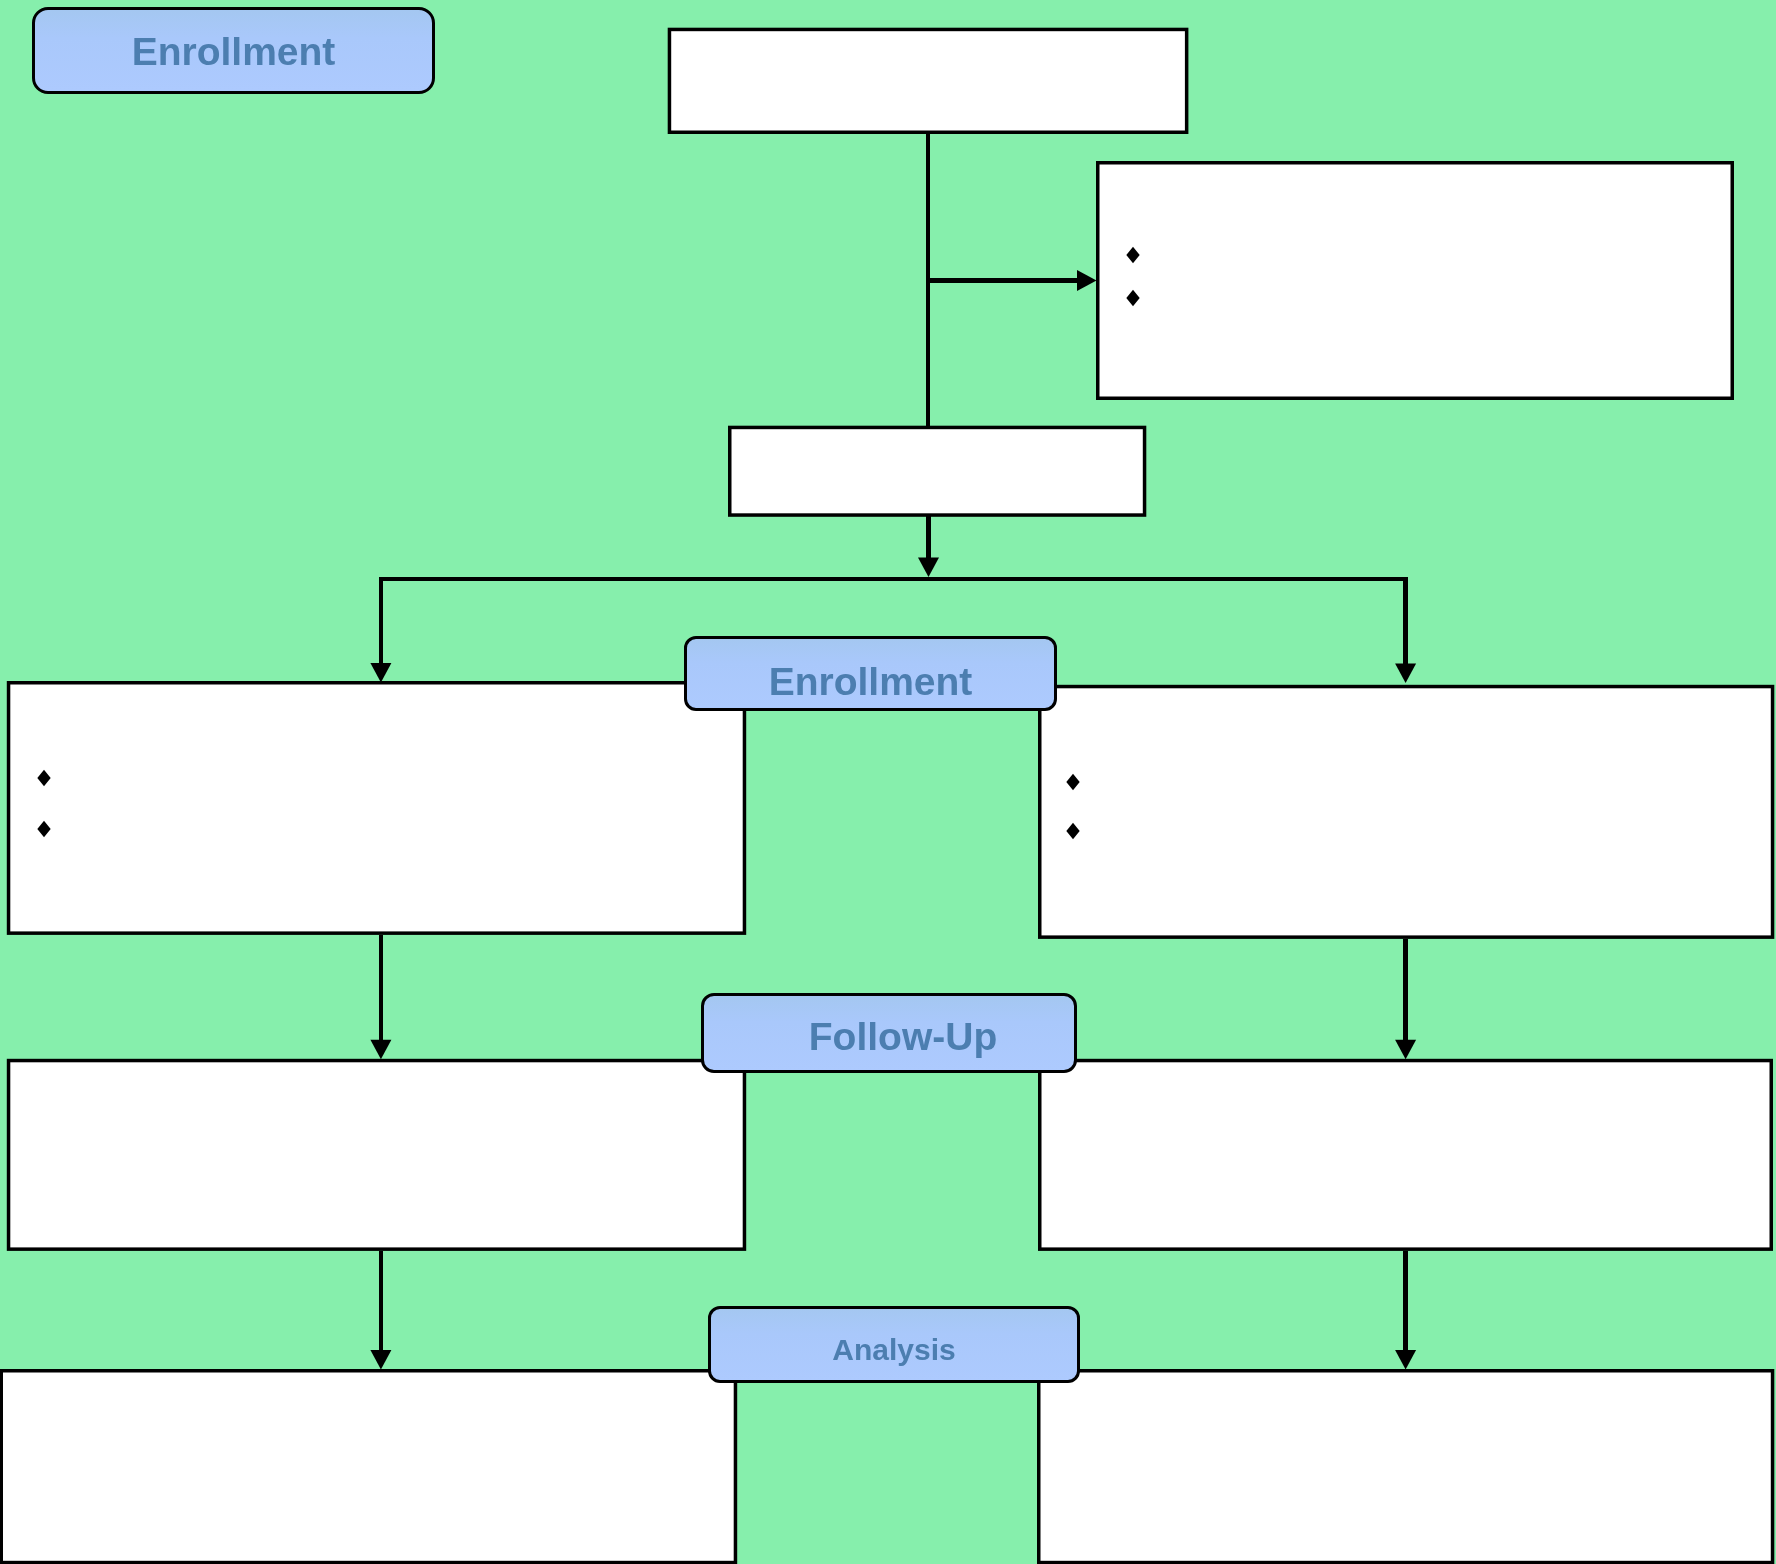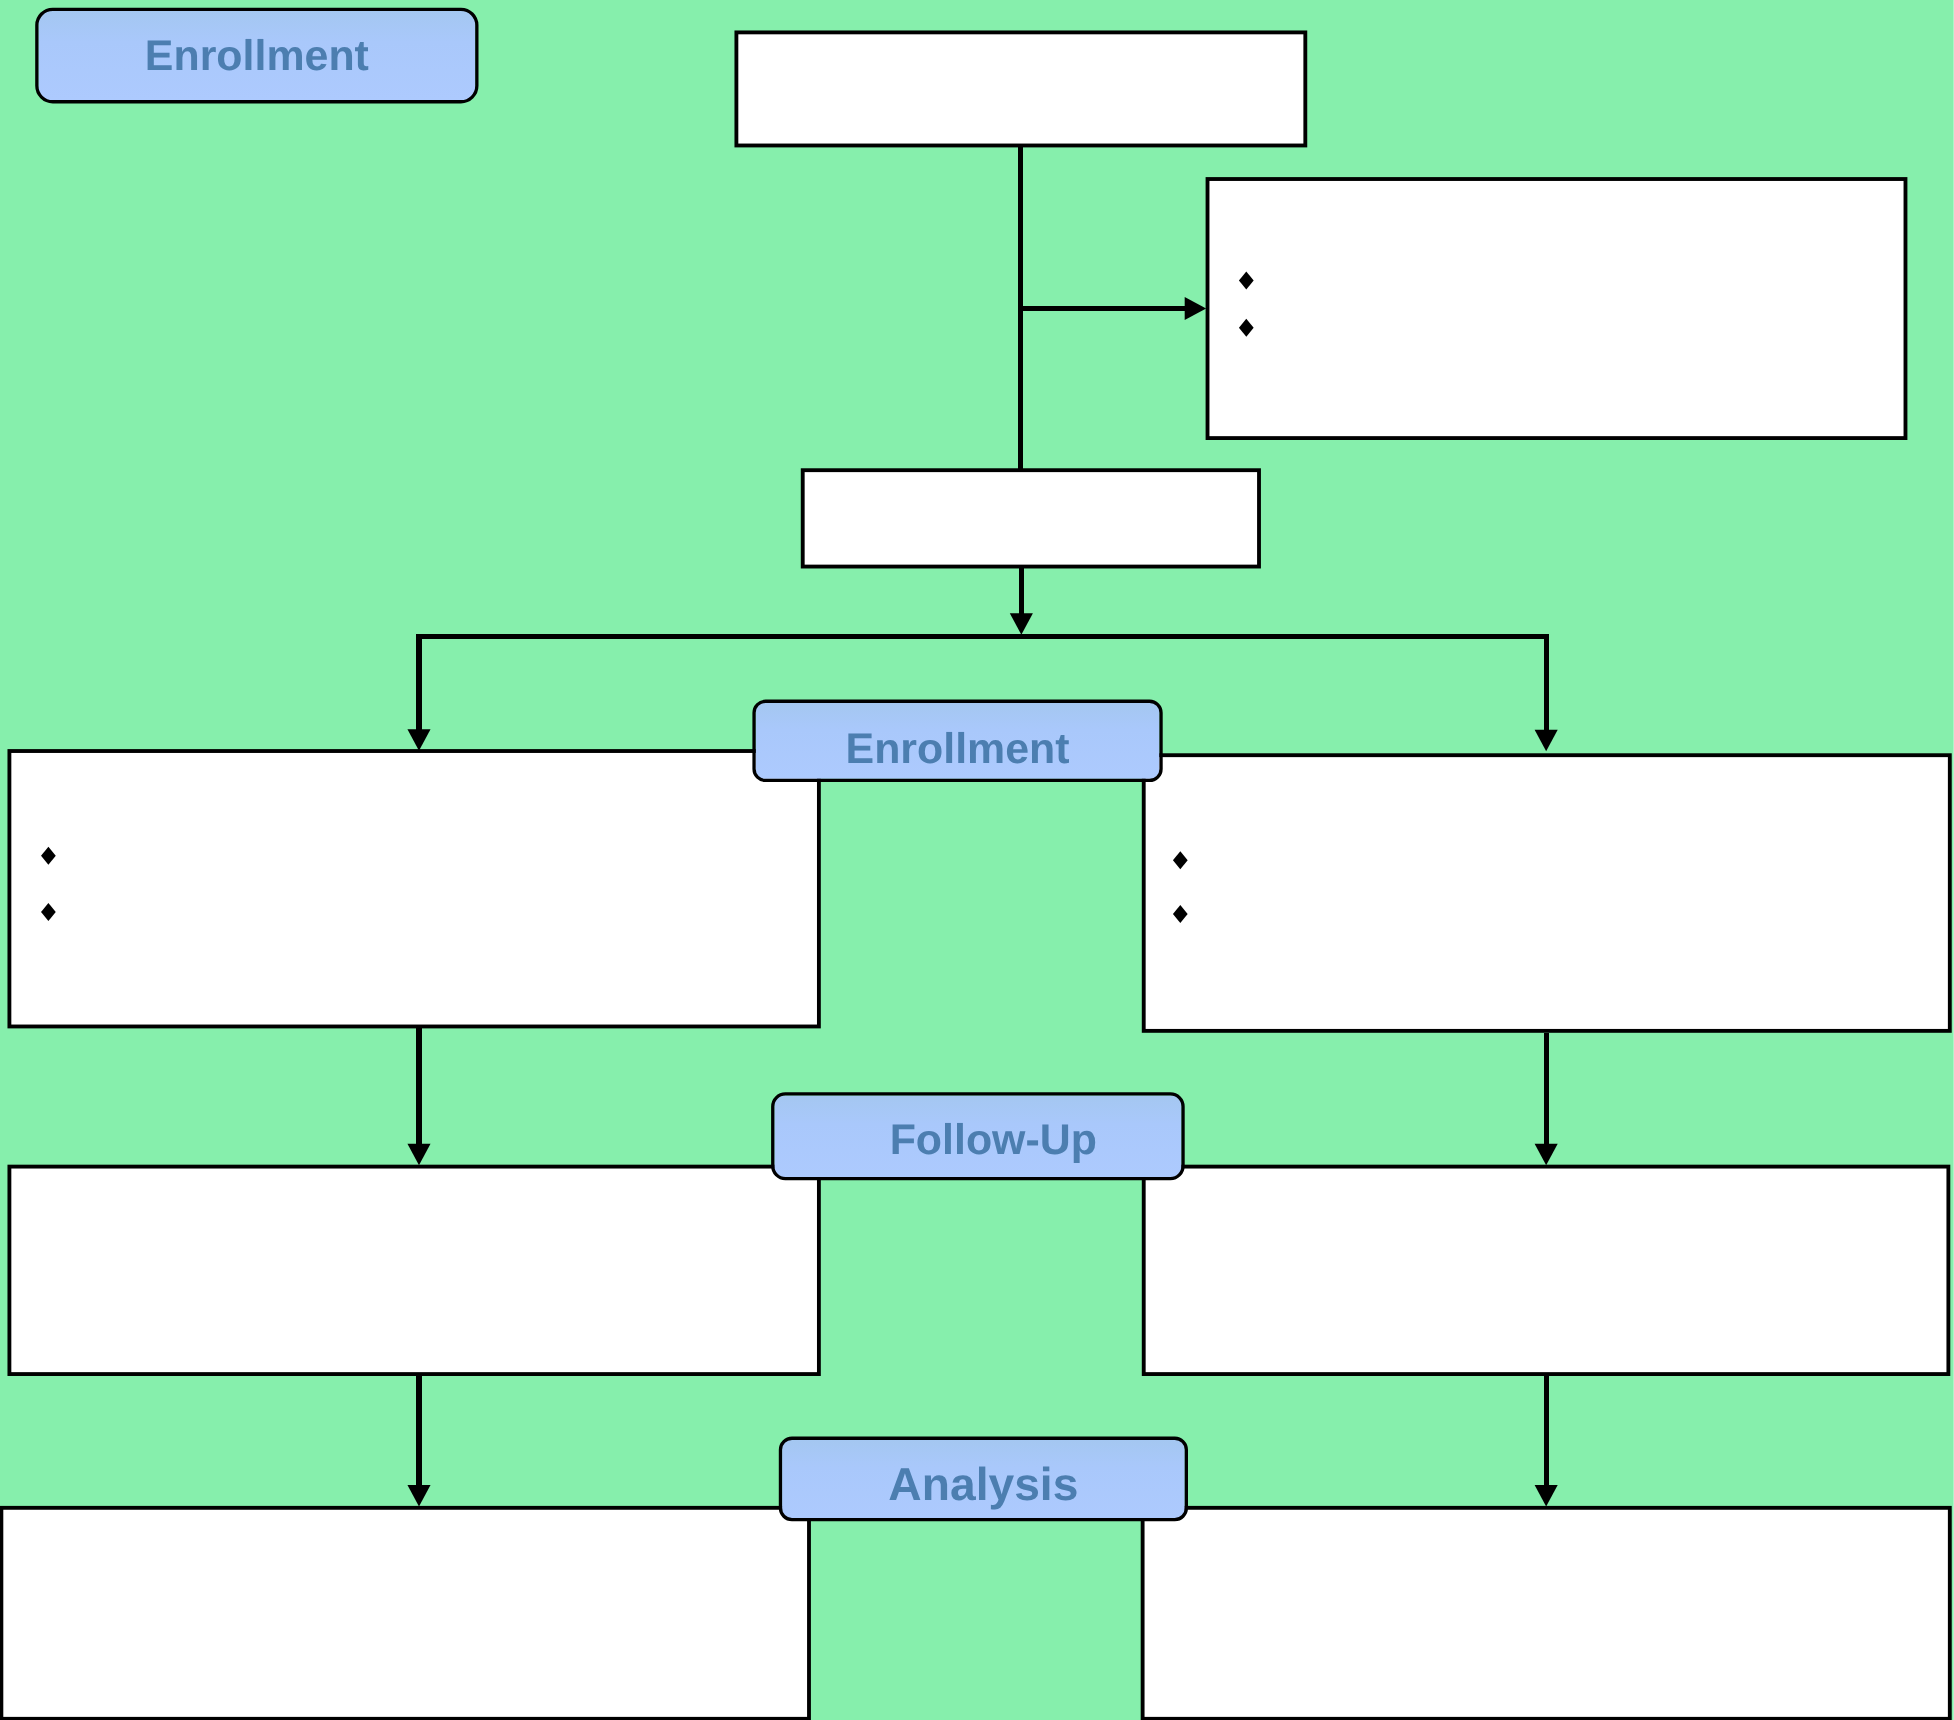--- a/index.html
+++ b/index.html
@@ -129,17 +129,17 @@
     <div class="stage-label" style="left: 32px; top: 7px; width: 403px; height: 87px; border-radius: 16px;">
       <span class="stage-label-text" style="font-size: 39px; transform: translateY(1px);">Enrollment</span>
     </div>
     <div class="stage-label" style="left: 684px; top: 636px; width: 373px; height: 75px; border-radius: 12px;">
       <span class="stage-label-text" style="font-size: 39px; transform: translateY(8px);">Enrollment</span>
     </div>
     <div class="stage-label" style="left: 701px; top: 993px; width: 376px; height: 80px; border-radius: 13px; padding-left: 28px;">
       <span class="stage-label-text" style="font-size: 39px; transform: translateY(3px);">Follow-Up</span>
     </div>
     <div class="stage-label" style="left: 708px; top: 1306px; width: 372px; height: 77px; border-radius: 12px;">
-      <span class="stage-label-text" style="font-size: 42px; transform: translateY(5px);">Analysis</span>
+      <span class="stage-label-text" style="font-size: 30px; transform: translateY(5px);">Analysis</span>
     </div>
   </div>
 
 </div>
 
 </body></html>

